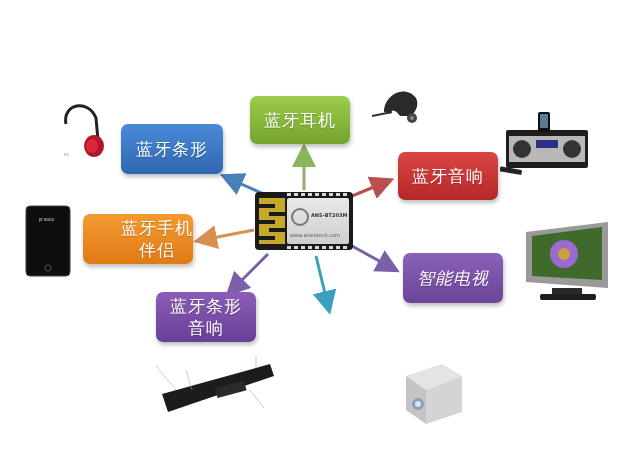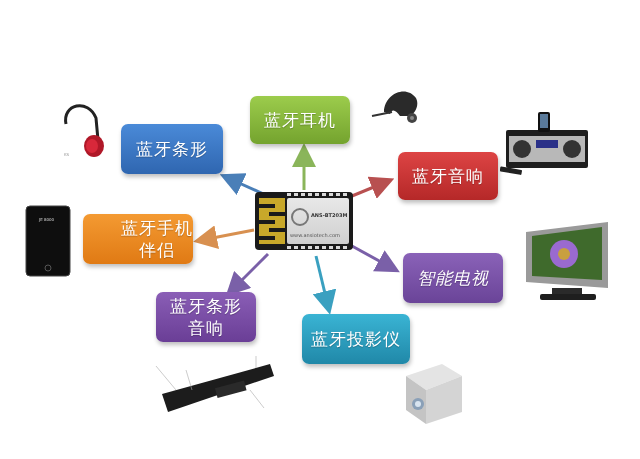--- a/index.html
+++ b/index.html
@@ -129,23 +129,20 @@
 
   <div class="node" style="left:403px;top:253px;width:100px;height:50px;background:linear-gradient(#8a62b8,#6a4498);font-style:italic;">
     <span>智能电视</span>
   </div>
 
   <div class="node" style="left:156px;top:292px;width:100px;height:50px;background:linear-gradient(#8a5eb6,#6a3e96);">
     <span>蓝牙条形
 音响</span>
   </div>
 
-  <div class="node" style="left:302px;top:314px;width:108px;height:50px;background:linear-gradient(#3ab4d4,#2088a8);">
-    <span>蓝牙投影仪</span>
-  </div>
 
   <svg class="device" style="left:58px;top:100px;" width="48" height="62" viewBox="0 0 48 62">
     <path d="M8,24 C4,4 30,-2 38,18 L40,40" fill="none" stroke="#222" stroke-width="3"></path>
     <ellipse cx="36" cy="46" rx="10" ry="11" fill="#b01828"></ellipse>
     <ellipse cx="34" cy="46" rx="6" ry="7" fill="#d8283a"></ellipse>
     <text x="6" y="56" font-size="4" fill="#999" font-family="DejaVu Sans, sans-serif">KS</text>
   </svg>
 
   <svg class="device" style="left:370px;top:86px;" width="62" height="40" viewBox="0 0 62 40">
     <path d="M14,26 C14,8 36,-2 46,12 C50,20 44,28 40,30 L30,30 C26,24 22,22 20,28 Z" fill="#2a2a2a"></path>

